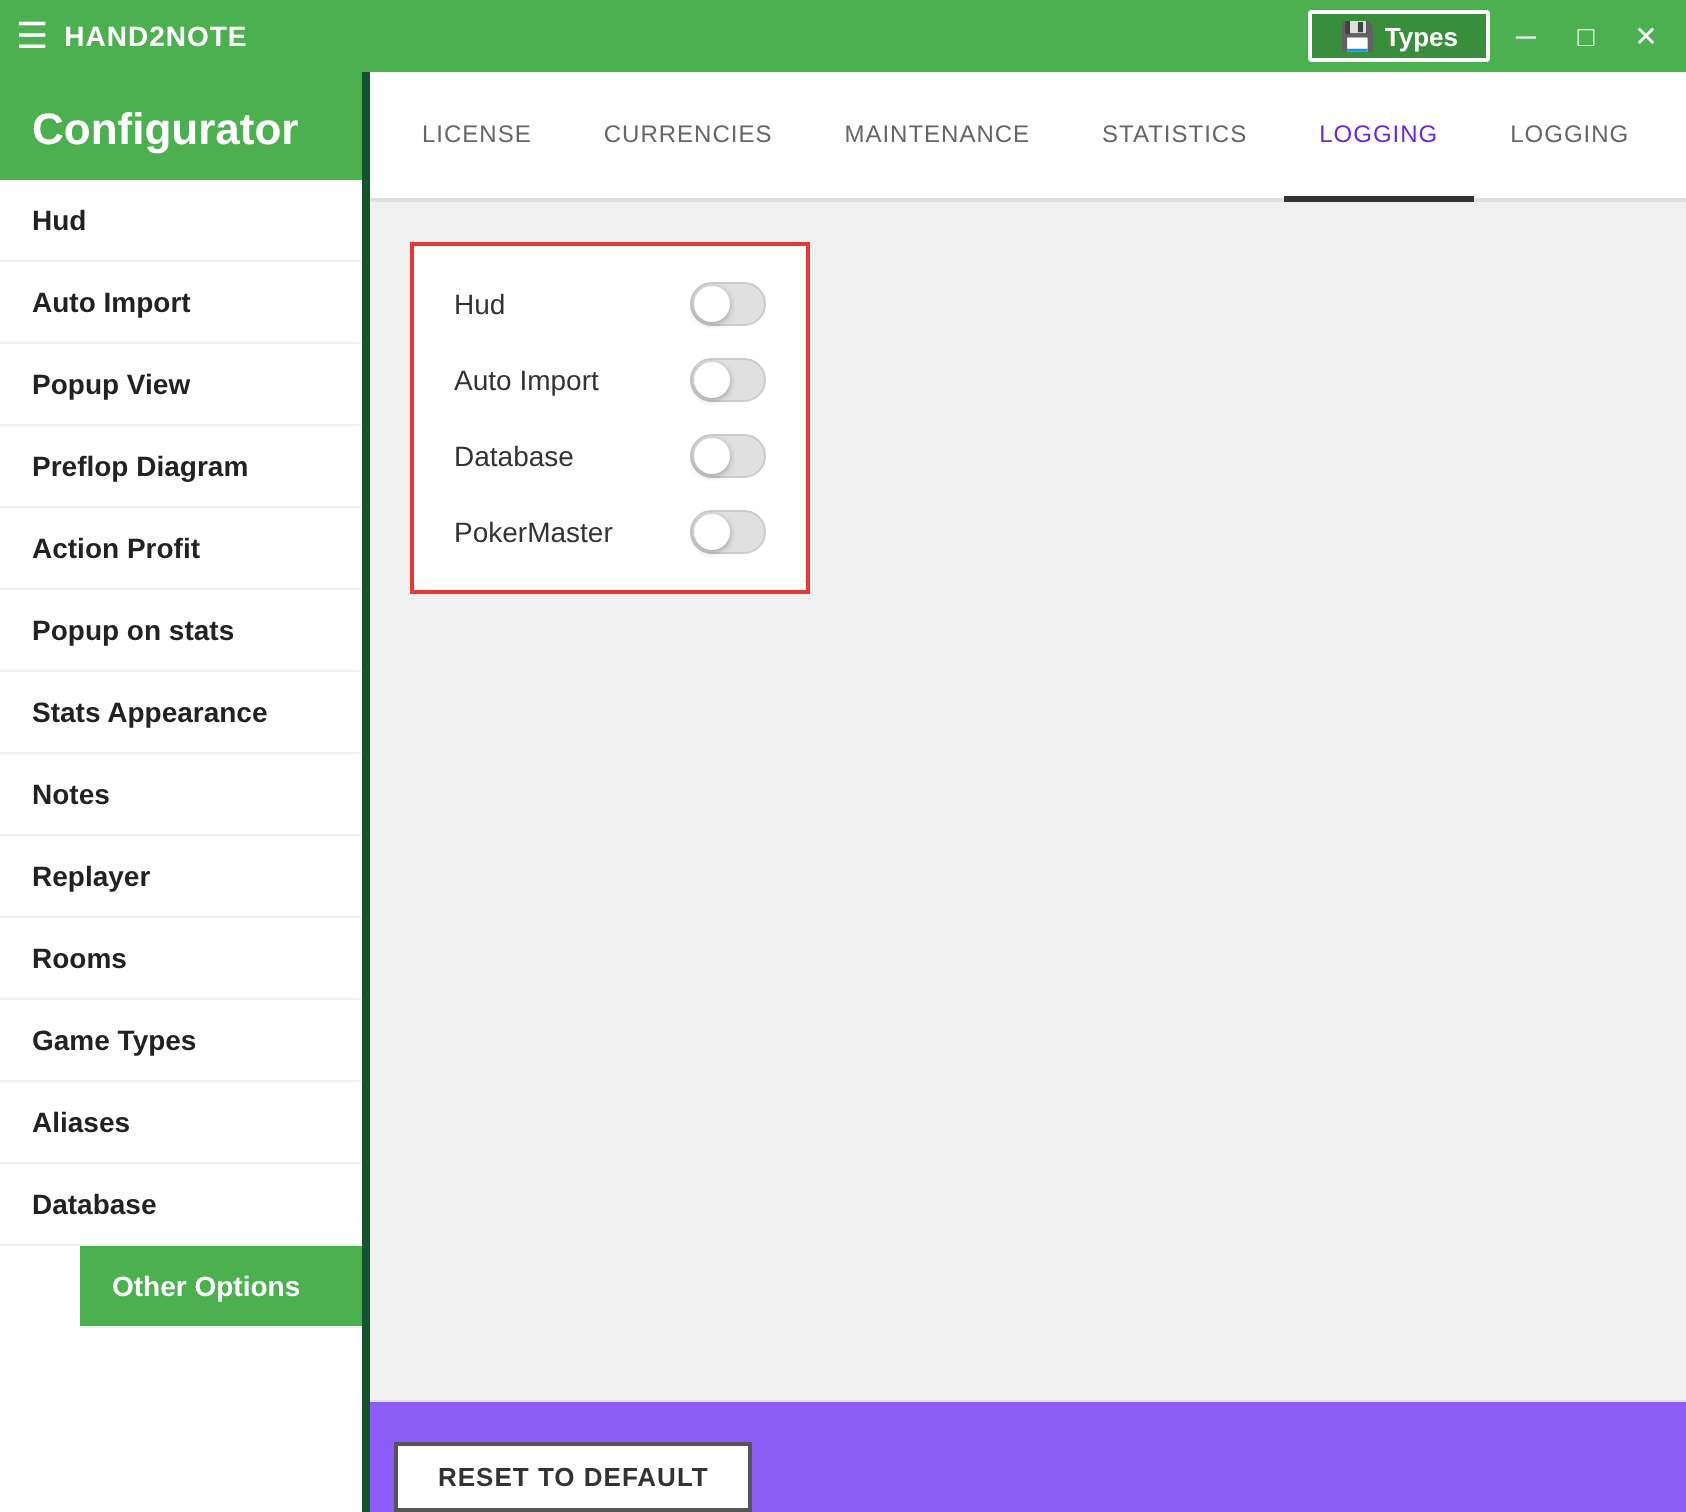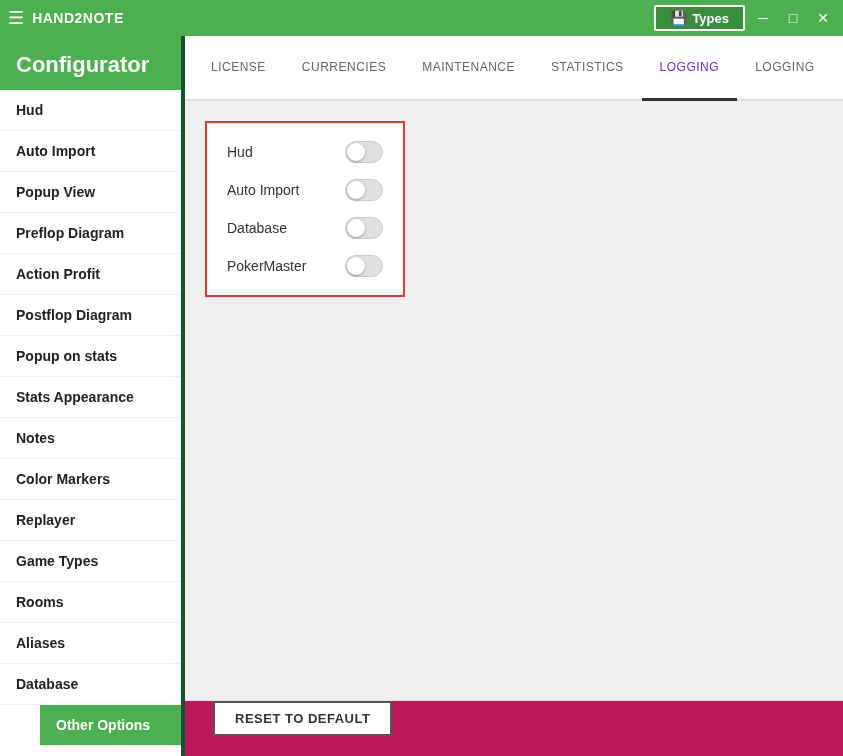--- a/index.html
+++ b/index.html
@@ -143,25 +143,25 @@
       height: 18px;
       background: white;
       border-radius: 50%;
       top: 1px;
       left: 1px;
       box-shadow: 0 1px 3px rgba(0,0,0,0.3);
     }
 
     
     .bottom-bar {
-      background: #be185d;
+      background: #8b5cf6;
       height: 56px;
       display: flex;
-      align-items: flex-start;
-      padding: 0 28px;
+      align-items: flex-end;
+      padding: 0 12px;
       border-top: 1px solid #e0e0e0;
     }
     .reset-btn {
       background: white;
       border: 2px solid #555;
       color: #333;
       padding: 8px 20px;
       font-size: 13px;
       font-weight: 600;
       cursor: pointer;
@@ -193,28 +193,26 @@
 <div class="main">
 
   <div class="sidebar">
     <div class="sidebar-header">Configurator</div>
     <div id="sidebar-items-container">
         <div class="sidebar-item">Hud</div>
         <div class="sidebar-item">Auto Import</div>
         <div class="sidebar-item">Popup View</div>
         <div class="sidebar-item">Preflop Diagram</div>
         <div class="sidebar-item">Action Profit</div>
-        <div class="sidebar-item">Postflop Diagram</div>
         <div class="sidebar-item">Popup on stats</div>
         <div class="sidebar-item">Stats Appearance</div>
         <div class="sidebar-item">Notes</div>
-        <div class="sidebar-item">Color Markers</div>
         <div class="sidebar-item">Replayer</div>
+        <div class="sidebar-item">Rooms</div>
         <div class="sidebar-item">Game Types</div>
-        <div class="sidebar-item">Rooms</div>
         <div class="sidebar-item">Aliases</div>
         <div class="sidebar-item">Database</div>
         <div class="sidebar-item active">Other Options</div>
       </div>
   </div>
 
   <div class="content">
 
     <div class="tabs" id="tabs-container">
         <div class="tab">LICENSE</div>

